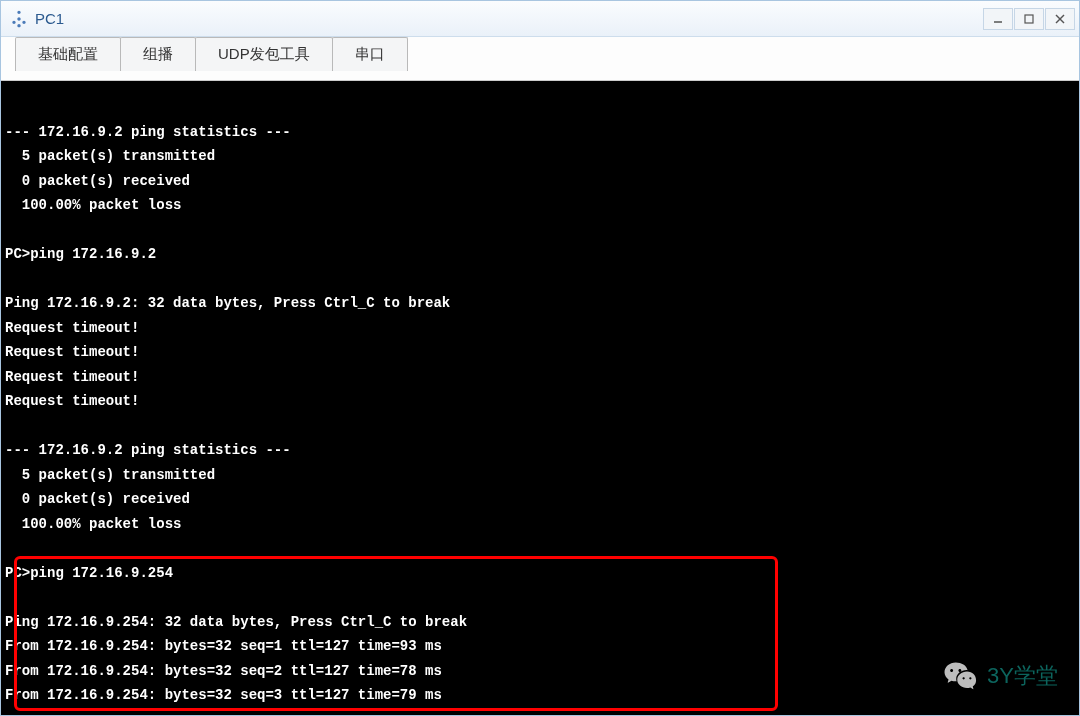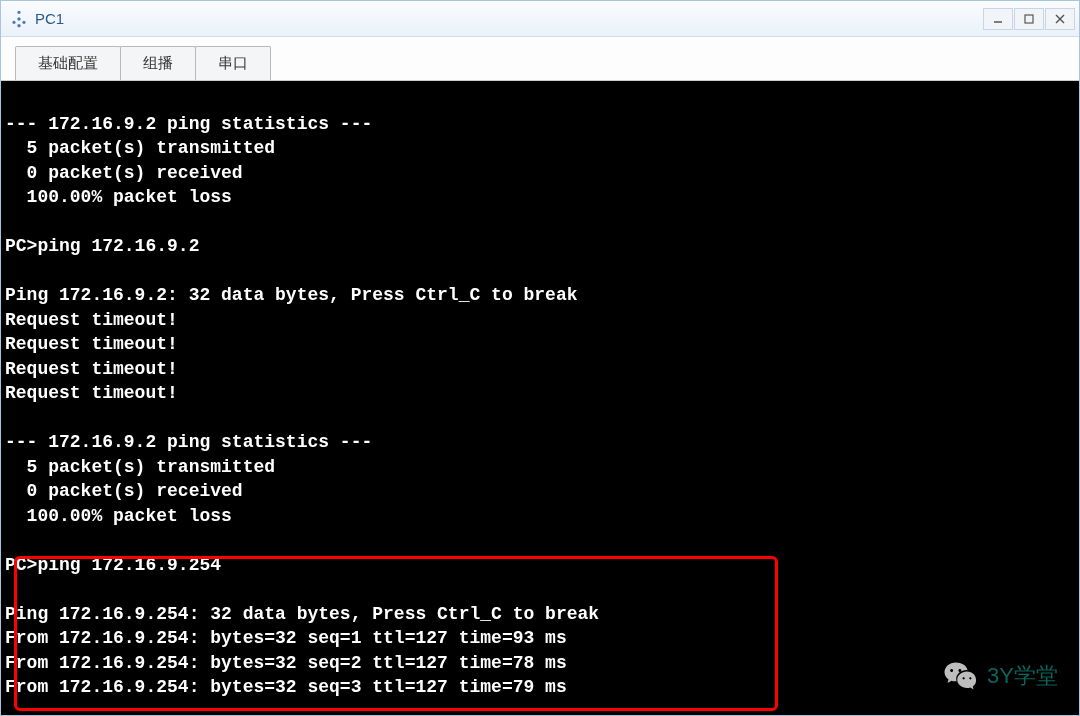--- a/index.html
+++ b/index.html
@@ -55,21 +55,20 @@
       align-items: center;
       justify-content: center;
       cursor: pointer;
       color: #555;
     }
     .tab-bar {
       height: 44px;
       background: #fdfdfd;
       border-bottom: 1px solid #ccc;
       display: flex;
-      align-items: flex-end;
       padding-left: 14px;
       gap: 0;
     }
     .tab {
       height: 34px;
       padding: 0 22px;
       background: #f4f5f6;
       border: 1px solid #b9b9b9;
       border-bottom: none;
       font-size: 15px;
@@ -84,23 +83,23 @@
     .tab.active {
       background: #ffffff;
       border-top: 1px solid #b9b9b9;
       position: relative;
       z-index: 2;
       height: 35px;
     }
     .terminal {
       flex: 1;
       background: #000;
-      padding: 6px 4px;
+      padding: 14px 4px;
       font-family: "Courier New", "Consolas", monospace;
-      font-size: 18px;
+      font-size: 14px;
       font-weight: bold;
       color: #fff;
       line-height: 24.5px;
       white-space: pre;
       overflow: hidden;
       position: relative;
     }
     .highlight-box {
       position: absolute;
       border: 3px solid #ff0000;
@@ -156,20 +155,21 @@
             <line x1="1" y1="1" x2="9" y2="9" stroke="#555" stroke-width="1.5"></line>
             <line x1="9" y1="1" x2="1" y2="9" stroke="#555" stroke-width="1.5"></line>
           </svg>
       </div>
     </div>
   </div>
 
   <div class="tab-bar">
     <div class="tab">基础配置</div>
     <div class="tab">组播</div>
+    <div class="tab">UDP发包工具</div>
     <div class="tab">串口</div>
   </div>
 
   <div class="terminal"><span></span>
 <span>--- 172.16.9.2 ping statistics ---</span>
 <span>  5 packet(s) transmitted</span>
 <span>  0 packet(s) received</span>
 <span>  100.00% packet loss</span>
 <span></span>
 <span>PC&gt;ping 172.16.9.2</span>

